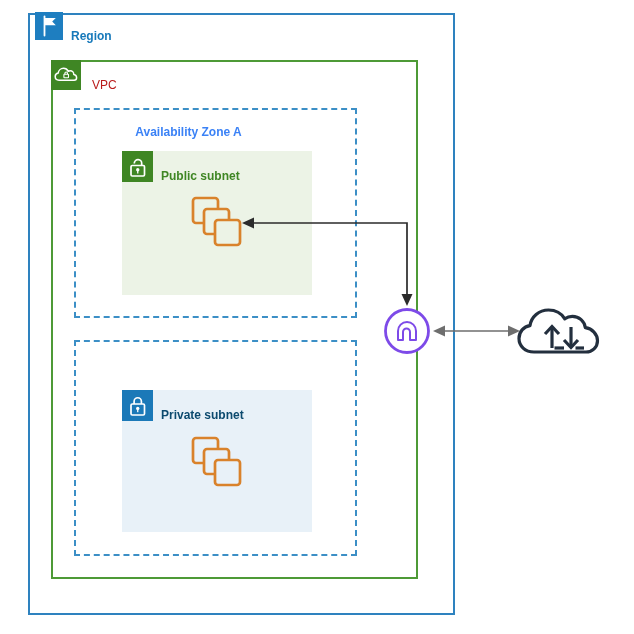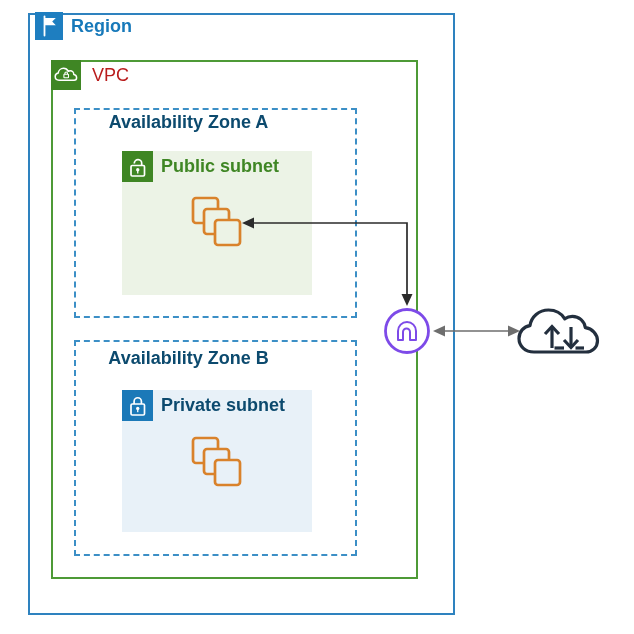--- a/index.html
+++ b/index.html
@@ -12,24 +12,24 @@
   .az-a{left:74px;top:108px;width:283px;height:210px;}
   .az-b{left:74px;top:340px;width:283px;height:216px;}
   .subnet{border:none;}
   .subnet-public{left:122px;top:151px;width:190px;height:144px;background:#ECF3E6;}
   .subnet-private{left:122px;top:390px;width:190px;height:142px;background:#E8F1F8;}
   .icon-sq{display:flex;align-items:center;justify-content:center;}
   .region-icon{left:35px;top:12px;width:28px;height:28px;background:#1E7EC0;}
   .vpc-icon{left:51px;top:60px;width:30px;height:30px;background:#3F8624;}
   .pub-icon{left:122px;top:151px;width:31px;height:31px;background:#3F8624;}
   .priv-icon{left:122px;top:390px;width:31px;height:31px;background:#1B79B8;}
-  .lbl{position:absolute;font-size:18px;line-height:16px;white-space:nowrap;}
+  .lbl{position:absolute;font-size:12px;line-height:16px;white-space:nowrap;margin-top:10px;}
   .lbl-region{left:71px;top:18px;color:#1779BA;font-weight:700;}
   .lbl-vpc{left:92px;top:67px;color:#b91c1c;font-weight:400;}
-  .lbl-az{width:229px;text-align:center;color:#0c4a6e;font-weight:700;}
+  .lbl-az{width:229px;text-align:center;color:#3b82f6;font-weight:700;}
   .lbl-az-a{left:74px;top:114px;}
   .lbl-az-b{left:74px;top:350px;}
   .lbl-pub{left:161px;top:158px;color:#3F8624;font-weight:700;text-align:center;}
   .lbl-priv{left:161px;top:397px;color:#0c4a6e;font-weight:700;}
   .instances-pub{left:191px;top:196px;width:52px;height:52px;}
   .instances-priv{left:191px;top:436px;width:52px;height:52px;}
   .gateway{left:383px;top:307px;width:48px;height:48px;}
   .internet{left:516px;top:302px;width:90px;height:58px;}
   .overlay{left:0;top:0;width:634px;height:634px;pointer-events:none;}
   svg{display:block;}
@@ -59,21 +59,20 @@
 
   <div class="abs instances-pub">
     <svg width="52" height="52" viewBox="0 0 52 52">
       <rect x="2" y="2" width="25" height="25" rx="3" fill="#ECF3E6" stroke="#D9822B" stroke-width="2.7"></rect>
       <rect x="13" y="13" width="25" height="25" rx="3" fill="#ECF3E6" stroke="#D9822B" stroke-width="2.7"></rect>
       <rect x="24" y="24" width="25" height="25" rx="3" fill="#ECF3E6" stroke="#D9822B" stroke-width="2.7"></rect>
     </svg>
   </div>
 
   <div class="abs az-box az-b"></div>
-  <div class="lbl lbl-az lbl-az-b">Availability Zone B</div>
 
   <div class="abs subnet subnet-private"></div>
   <div class="abs icon-sq priv-icon">
     <svg width="31" height="31" viewBox="0 0 31 31">
       <rect x="9" y="14" width="13.5" height="11" rx="1.2" fill="none" stroke="#fff" stroke-width="1.7"></rect>
       <path d="M12.1,14 v-2.6 a3.65,3.65 0 0 1 7.3,0 V14" fill="none" stroke="#fff" stroke-width="1.7"></path>
       <circle cx="15.75" cy="18.4" r="1.7" fill="#fff"></circle>
       <rect x="15.1" y="19" width="1.3" height="3.2" fill="#fff"></rect>
     </svg>
   </div>

